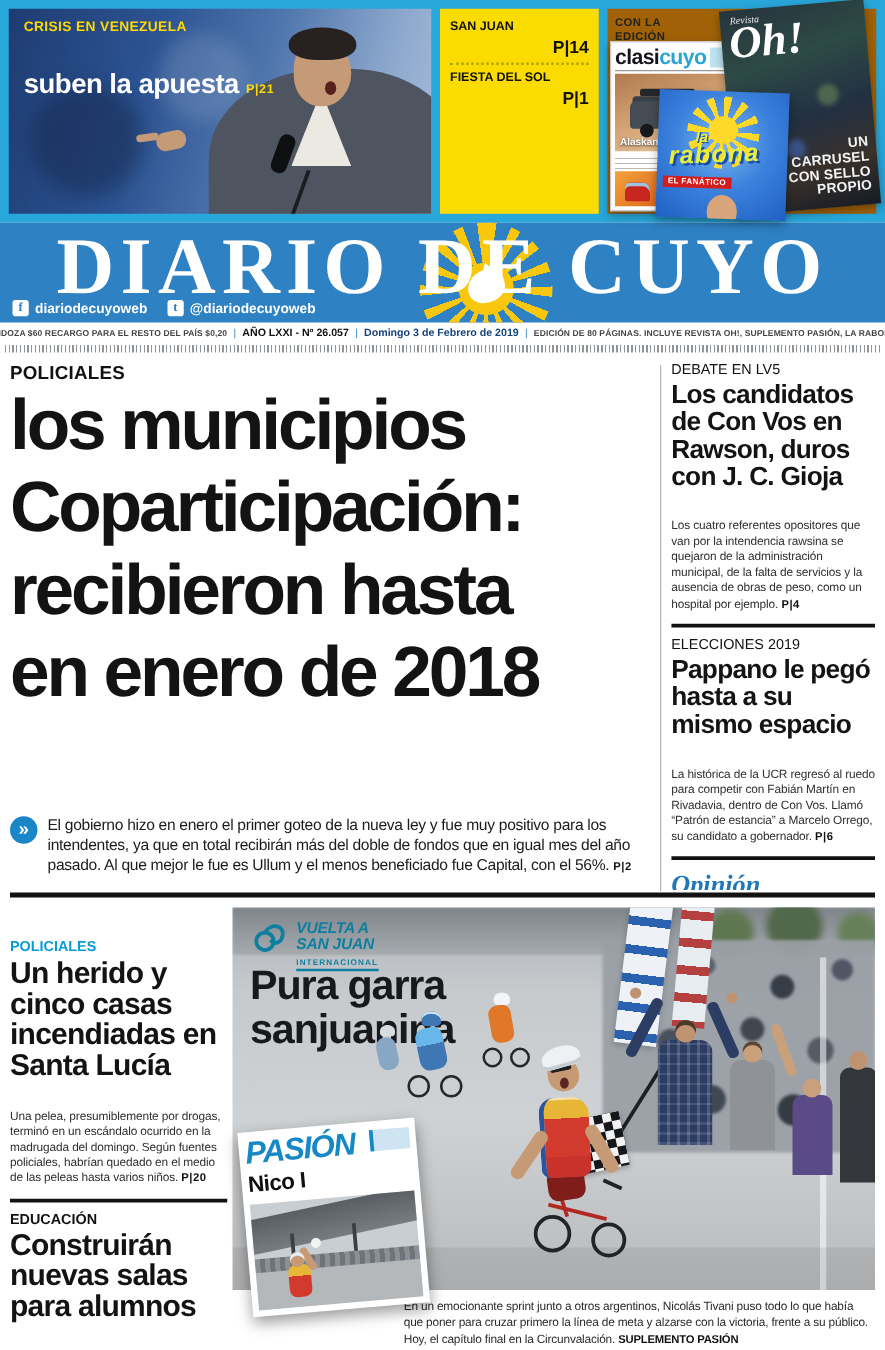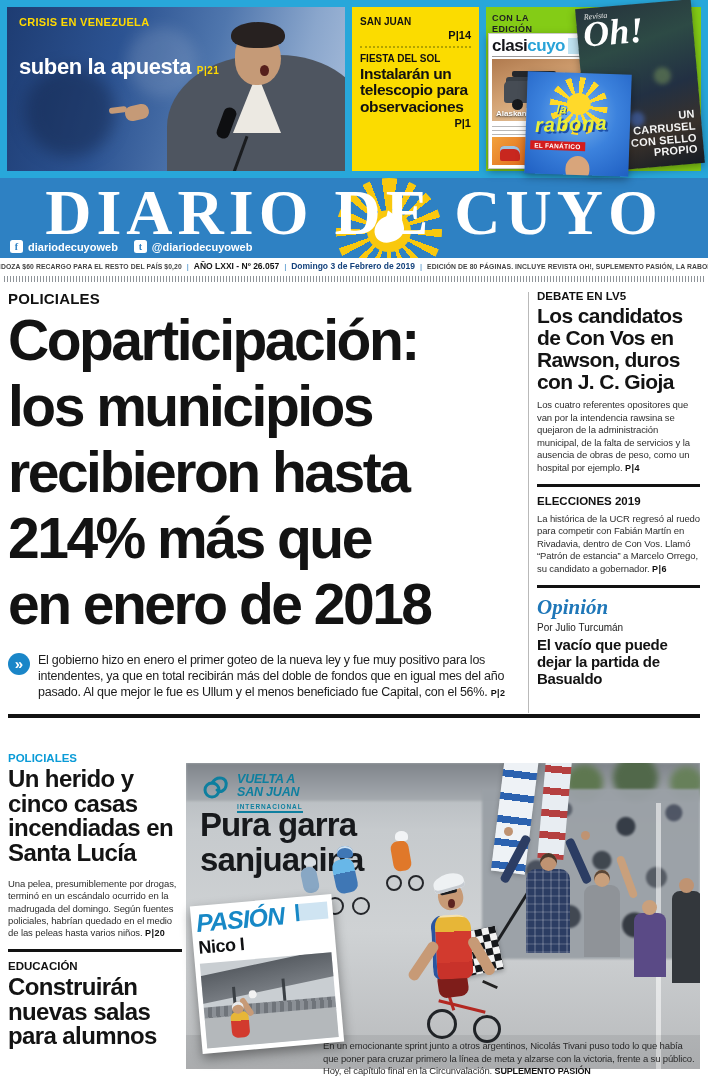--- a/index.html
+++ b/index.html
@@ -21,24 +21,24 @@
   .pp-micstand{position:absolute;right:104px;top:128px;width:3px;height:44px;background:#1a1c1f;transform:rotate(20deg)}
   .pp-hand{position:absolute;left:118px;top:98px;width:24px;height:15px;background:#c59a77;border-radius:7px;transform:rotate(-12deg)}
   .pp-finger{position:absolute;left:102px;top:100px;width:18px;height:6px;background:#c59a77;border-radius:3px;transform:rotate(-8deg)}
   .pp-kicker{position:absolute;left:12px;top:9px;font-size:11px;font-weight:800;color:#ffd900;letter-spacing:.3px}
   .pp-h{position:absolute;left:12px;top:24px;width:250px;font-size:22px;font-weight:800;color:#fff;line-height:1.08;letter-spacing:-.4px}
   .pp-page{font-size:10px;font-weight:800;color:#ffd900;letter-spacing:.5px}
 
   .promo-yellow{width:127px;height:164px;background:#fbdc00;padding:9px 8px 7px;display:flex;flex-direction:column}
   .py-kicker{font-size:10px;font-weight:800;color:#111}
   .py-h{font-size:15.5px;font-weight:800;line-height:1.06;letter-spacing:-.4px;color:#111;margin-top:2px}
-  .py-page{align-self:flex-end;font-size:11px;font-weight:800;color:#111;margin-top:2px}
+  .py-page{align-self:flex-end;font-size:14px;font-weight:800;color:#111;margin-top:2px}
   .py-div{border-top:2px dotted #b3a300;margin:5px 0}
 
-  .editions{flex:1;background:#84cc16;position:relative}
+  .editions{flex:1;background:#a16207;position:relative}
   .ed-label{position:absolute;left:6px;top:6px;width:50px;font-size:9px;font-weight:700;color:#222;letter-spacing:.4px;line-height:1.2}
   .cover{position:absolute;box-shadow:0 3px 8px rgba(0,0,0,.35)}
   .cv-clasi{left:2px;top:26px;width:110px;height:136px;background:#fff;border:1px solid #c9c9c9;z-index:1;padding:3px}
   .clasi-head{font-size:17px;font-weight:800;letter-spacing:-.5px;line-height:1;border-bottom:1px solid #999;padding-bottom:2px}
   .clasi-black{color:#15161a}.clasi-blue{color:#29a3d8}
   .clasi-photo{position:relative;margin-top:2px;height:62px;background:linear-gradient(160deg,#b07a4e 0%,#d3a273 45%,#e9cfa9 100%);overflow:hidden}
   .clasi-truck{position:absolute;left:12px;top:22px;width:74px;height:22px;background:#464c54;border-radius:5px 8px 3px 3px;box-shadow:0 -6px 0 -2px #3a4047}
   .clasi-rack{position:absolute;left:20px;top:12px;width:44px;height:6px;background:#24272c;border-radius:2px}
   .clasi-wh1{position:absolute;left:20px;top:40px;width:11px;height:11px;background:#17191c;border-radius:50%}
   .clasi-wh2{position:absolute;left:68px;top:40px;width:11px;height:11px;background:#17191c;border-radius:50%}
@@ -101,38 +101,38 @@
   .lead{position:absolute;left:8px;top:652px;width:516px;display:flex;gap:8px}
   .lead-badge{width:22px;height:22px;border-radius:50%;background:#1a86c8;color:#fff;font-weight:800;font-size:15px;line-height:21px;text-align:center;flex:0 0 auto;margin-top:1px}
   .lead-p{font-size:12.5px;line-height:1.28;color:#1c1c1c;letter-spacing:-.25px}
   .ptag{font-size:9px;font-weight:800;color:#111;letter-spacing:.4px}
 
   .vrule{position:absolute;left:528px;top:292px;width:1px;height:421px;background:#b9b9b9}
   .hrule-full{position:absolute;left:8px;top:714px;width:692px;height:4px;background:#121212}
 
   
   .rightcol{position:absolute;left:537px;top:290px;width:163px;height:422px;overflow:hidden}
-  .rc-kicker{font-size:11.5px;font-weight:700;color:#111}
+  .rc-kicker{font-size:11.5px;font-weight:400;color:#111}
   .rc-h{font-size:21px;font-weight:800;line-height:1.05;letter-spacing:-.6px;color:#131313;margin-top:3px}
-  .rc-body{font-size:9.5px;line-height:1.32;color:#2e2e2e;margin-top:6px;letter-spacing:-.1px}
+  .rc-body{font-size:9.5px;line-height:1.32;color:#2e2e2e;margin-top:22px;letter-spacing:-.1px}
   .rc-div{height:3px;background:#121212;margin:9px 0 8px}
   .op-label{font-family:"Liberation Serif",serif;font-style:italic;font-weight:700;font-size:21px;color:#1f77b8;line-height:1.1}
   .op-by{font-size:10px;color:#222;margin-top:3px}
   .op-h{font-size:15px;font-weight:800;line-height:1.14;color:#131313;margin-top:3px;letter-spacing:-.3px}
 
   
   .bottomleft{position:absolute;left:8px;top:752px;width:174px;height:352px;overflow:hidden}
   .bl-kicker-blue{font-size:11.5px;font-weight:800;color:#0a9bd7}
   .bl-kicker{font-size:11.5px;font-weight:800;color:#111}
   .bl-h{font-size:24px;font-weight:800;line-height:1.03;letter-spacing:-.6px;color:#131313;margin-top:3px}
-  .bl-body{font-size:9.5px;line-height:1.3;color:#2e2e2e;margin-top:12px;letter-spacing:-.1px}
+  .bl-body{font-size:9.5px;line-height:1.3;color:#2e2e2e;margin-top:22px;letter-spacing:-.1px}
   .bl-div{height:3px;background:#121212;margin:9px 0 8px}
 
   
-  .photo{position:absolute;left:186px;top:763px;width:514px;height:306px;overflow:hidden;
+  .photo{position:absolute;left:186px;top:726px;width:514px;height:306px;overflow:hidden;
     background:linear-gradient(180deg,#aeb3b8 0,#c6cacd 22%,#cfd2d4 55%,#b8babc 100%)}
   .ph-top{position:absolute;left:0;top:0;width:514px;height:38px;background:linear-gradient(#80858b,#a6abb0);filter:blur(1px)}
   .trees{position:absolute;right:-12px;top:-10px;width:170px;height:50px;filter:blur(3px);background:
     radial-gradient(circle at 25% 60%,#5e7750 18px,transparent 19px),
     radial-gradient(circle at 55% 50%,#51684a 22px,transparent 23px),
     radial-gradient(circle at 85% 60%,#67805a 16px,transparent 17px)}
   .crowdR{position:absolute;left:296px;top:26px;width:218px;height:170px;background-color:#9aa0a6;filter:blur(1.2px);opacity:.95;background-image:
     radial-gradient(circle at 12% 18%,#3f4652 8px,transparent 9px),
     radial-gradient(circle at 38% 12%,#565d68 7px,transparent 8px),
     radial-gradient(circle at 66% 22%,#2f3640 9px,transparent 10px),
@@ -254,21 +254,20 @@
         <span>suben la apuesta</span>
         <span class="pp-page">P|21</span>
       </div>
     </div>
 
     <div class="promo-yellow">
       <div class="py-kicker">SAN JUAN</div>
       <div class="py-page">P|14</div>
       <div class="py-div"></div>
       <div class="py-kicker">FIESTA DEL SOL</div>
-      <div class="py-h">Instalarán un telescopio para observaciones</div>
       <div class="py-page">P|1</div>
     </div>
 
     <div class="editions">
       <div class="ed-label">CON LA EDICIÓN</div>
 
       <div class="cover cv-clasi">
         <div class="clasi-head"><span class="clasi-black">clasi</span><span class="clasi-blue">cuyo</span></div>
         <div class="clasi-bluebox"></div>
         <div class="clasi-photo">
@@ -331,40 +330,40 @@
     <span class="dl-b">AÑO LXXI - Nº 26.057</span>
     <span class="dl-sep">|</span>
     <span class="dl-date">Domingo 3 de Febrero de 2019</span>
     <span class="dl-sep">|</span>
     <span class="dl-sc">EDICIÓN DE 80 PÁGINAS. INCLUYE REVISTA OH!, SUPLEMENTO PASIÓN, LA RABONA Y CLASICUYO</span>
   </div>
   <div class="barcode"></div>
 
   <div class="x-kicker">POLICIALES</div>
   <div class="hl">
+    <div>los municipios</div>
     <div>Coparticipación:</div>
-    <div>los municipios</div>
     <div>recibieron hasta</div>
-    <div>214% más que</div>
     <div>en enero de 2018</div>
   </div>
   <div class="lead">
     <div class="lead-badge">»</div>
     <p class="lead-p"><span>El gobierno hizo en enero el primer goteo de la nueva ley y fue muy positivo para los intendentes, ya que en total recibirán más del doble de fondos que en igual mes del año pasado. Al que mejor le fue es Ullum y el menos beneficiado fue Capital, con el 56%.</span> <span class="ptag">P|2</span></p>
   </div>
 
   <div class="vrule"></div>
   <div class="hrule-full"></div>
 
   <div class="rightcol">
     <div class="rc-kicker">DEBATE EN LV5</div>
     <div class="rc-h">Los candidatos de Con Vos en Rawson, duros con J. C. Gioja</div>
     <p class="rc-body"><span>Los cuatro referentes opositores que van por la intendencia rawsina se quejaron de la administración municipal, de la falta de servicios y la ausencia de obras de peso, como un hospital por ejemplo.</span> <span class="ptag">P|4</span></p>
     <div class="rc-div"></div>
     <div class="rc-kicker">ELECCIONES 2019</div>
+    <div class="rc-h">Pappano le pegó hasta a su mismo espacio</div>
     <p class="rc-body"><span>La histórica de la UCR regresó al ruedo para competir con Fabián Martín en Rivadavia, dentro de Con Vos. Llamó “Patrón de estancia” a Marcelo Orrego, su candidato a gobernador.</span> <span class="ptag">P|6</span></p>
     <div class="rc-div"></div>
     <div class="op-label">Opinión</div>
     <div class="op-by">Por Julio Turcumán</div>
     <div class="op-h"><span>El vacío que puede dejar la partida de Basualdo</span> </div>
   </div>
 
   <div class="bottomleft">
     <div class="bl-kicker-blue">POLICIALES</div>
     <div class="bl-h">Un herido y cinco casas incendiadas en Santa Lucía</div>

